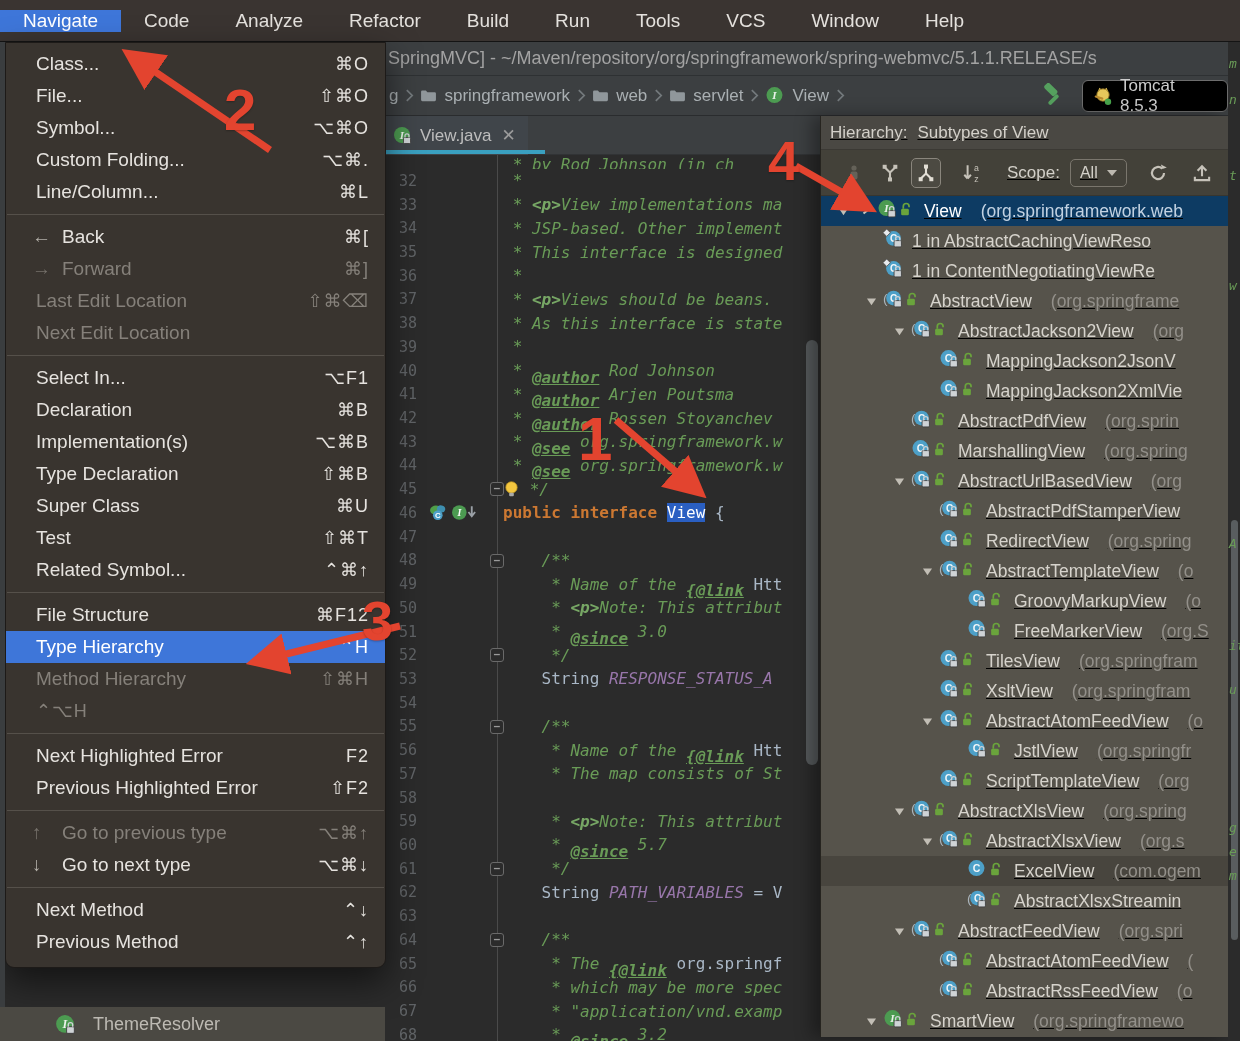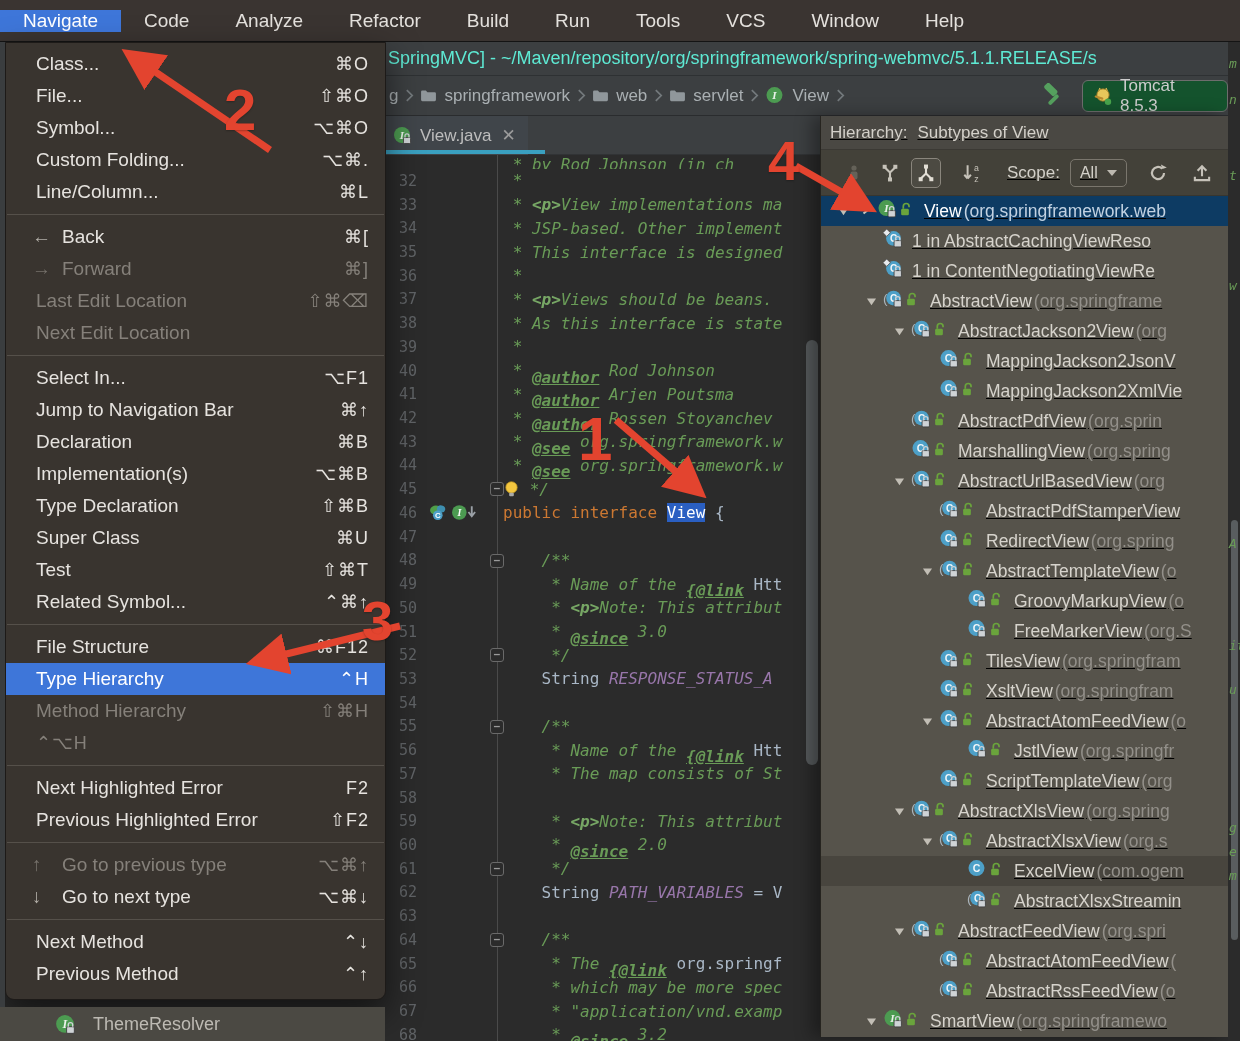--- a/index.html
+++ b/index.html
@@ -8,30 +8,30 @@
   #stage { position:relative; width:1240px; height:1041px; overflow:hidden; background:#2b2b2b; }
 
   
   .menubar { position:absolute; left:0; top:0; width:1240px; height:42px; background:#3a3431;
              display:flex; align-items:center; border-bottom:1px solid #141414; }
   .mb-item { display:flex; align-items:center; padding:0 23px; color:#e4e1dd; font-size:19px; }
   .mb-item.active { background:#3e76d9; color:#fff; }
 
   
   .titlebar { position:absolute; left:0; top:42px; width:1228px; height:34px; background:#3c3f41;
-              border-bottom:1px solid #2e3133; color:#5eead4; font-size:18px;
+              border-bottom:1px solid #2e3133; color:#a3a3a3; font-size:18px;
               display:flex; align-items:center; padding-left:388px; white-space:nowrap; overflow:hidden; }
 
   
   .breadbar { position:absolute; left:0; top:76px; width:1228px; height:40px; background:#3c3f41;
               border-bottom:1px solid #2a2c2e; display:flex; align-items:center; padding-left:389px; }
   .crumb { display:flex; align-items:center; gap:7px; color:#a9afb2; font-size:17px; margin-right:6px; }
   .hammer-btn { position:absolute; left:1035px; top:4px; width:34px; height:32px; display:flex; align-items:center; justify-content:center; }
   .runcfg { position:absolute; left:1082px; top:4px; height:32px; border:1px solid #6d6d6d; border-radius:6px;
-            display:flex; align-items:center; gap:7px; padding:0 10px; color:#cdcdcd; font-size:17px; background:#14532d; }
+            display:flex; align-items:center; gap:7px; padding:0 10px; color:#cdcdcd; font-size:17px; background:#000000; }
 
   
   .editor { position:absolute; left:385px; top:116px; width:443px; height:925px; background:#2b2b2b; overflow:hidden; }
   .tabstrip { position:relative; height:39px; background:#3c3f41; border-bottom:1px solid #313335; }
   .tab { position:absolute; left:0; top:0; height:39px; display:flex; align-items:center; gap:8px;
          padding:0 12px 0 8px; background:#40454a; color:#bdbdbd; font-size:17px; }
   .tab .close { color:#9b9b9b; font-size:17px; margin-left:2px; }
   .tab-underline { position:absolute; left:0; bottom:0; width:160px; height:4px; background:#3aa0c0; }
   .codearea { position:relative; }
   .foldline { position:absolute; left:112px; top:0; bottom:0; width:1px; background:#4a4a4a; }
@@ -41,21 +41,21 @@
                font:15px "DejaVu Sans Mono", monospace; flex:0 0 auto; }
   .crow .gut { width:62px; flex:0 0 auto; display:flex; align-items:center; justify-content:flex-start; padding-left:2px; }
   .crow .code { flex:1; font:16px "DejaVu Sans Mono", monospace; white-space:pre; padding-left:14px;
                 color:#a9b7c6; overflow:hidden; display:flex; align-items:center; }
   .foldbox { position:absolute; left:105px; top:5px; width:14px; height:14px; border:1px solid #6a6a6a;
              border-radius:3px; background:#2b2b2b; color:#9a9a9a; font:bold 11px/12px "DejaVu Sans Mono",monospace;
              text-align:center; z-index:2; }
   .s-cmt  { color:#699b57; font-style:italic; }
   .s-tag  { color:#699b57; font-style:italic; font-weight:bold; text-decoration:underline;margin-top:13px; }
   .s-ptag { color:#77a765; font-style:italic; font-weight:bold; }
-  .s-kw   { color:#cc7832; font-weight:normal; }
+  .s-kw   { color:#cc7832; font-weight:bold; }
   .s-id   { color:#a9b7c6; }
   .s-const{ color:#9876aa; font-style:italic; }
   .s-sel  { color:#ffffff; background:#2a5fc2; }
   .scrollthumb { position:absolute; left:421px; top:224px; width:12px; height:425px;
                  background:#5a5e60; border-radius:6px; opacity:.9; }
 
   
   .hier { position:absolute; left:820px; top:116px; width:408px; height:921px; background:#56534b;
           border-left:1px solid #26241f; box-shadow:-8px 0 16px rgba(0,0,0,.35); overflow:hidden;text-decoration:underline; }
   .hier-head { height:34px; background:#4a4843; border-bottom:1px solid #3b3934; display:flex; align-items:center;
@@ -69,21 +69,21 @@
   .dd-arrow { width:0; height:0; border-left:5px solid transparent; border-right:5px solid transparent; border-top:6px solid #bdb9b0; }
   .tree { position:relative; }
   .trow { height:30px; display:flex; align-items:center; white-space:nowrap; overflow:hidden; }
   .trow.sel { background:#0d3b63; }
   .trow.hl  { background:rgba(0,0,0,.16); }
   .t-arrow { width:24px; flex:0 0 auto; display:flex; justify-content:center; }
   .t-icon { width:21px; flex:0 0 auto; }
   .t-lock { width:17px; flex:0 0 auto; margin-left:1px; }
   .t-cur  { width:22px; flex:0 0 auto; }
   .t-name { color:#d6d3cc; font-size:17.5px; margin-left:8px; }
-  .t-pkg  { color:#93908a; font-size:17.5px; margin-left:2px; }
+  .t-pkg  { color:#93908a; font-size:17.5px; margin-left:19px; }
   .trow.sel .t-name { color:#fff; } .trow.sel .t-pkg { color:#c2d2e2; }
 
   
   .navmenu { position:absolute; left:5px; top:42px; width:381px; background:#39342f;
              border:1px solid #1d1a18; border-radius:0 0 9px 9px; box-shadow:0 14px 34px rgba(0,0,0,.55);
              padding:5px 0 9px 0; }
   .nm-sep { height:1px; background:#55504a; margin:6px 1px; }
   .nm-item { height:32px; display:flex; align-items:center; padding:0 16px 0 30px; color:#e6e3df; font-size:19px; }
   .nm-item .nm-ic { width:30px; margin-left:-4px; color:#b4b0a9; flex:0 0 auto; font-size:19px; }
   .nm-item.disabled { color:#85807a; } .nm-item.disabled .nm-ic { color:#75706a; }
@@ -398,21 +398,21 @@
           <span class="gut"></span>
         </div>
         <div class="crow">
           <span class="num">59</span>
           <span class="gut"></span>
           <span class="code"><span class="s-cmt">     * </span><span class="s-ptag">&lt;p&gt;</span><span class="s-cmt">Note: This attribut</span></span>
         </div>
         <div class="crow">
           <span class="num">60</span>
           <span class="gut"></span>
-          <span class="code"><span class="s-cmt">     * </span><span class="s-tag">@since</span><span class="s-cmt"> 2.0</span></span>
+          <span class="code"><span class="s-cmt">     * </span><span class="s-tag">@since</span><span class="s-cmt"> 5.7</span></span>
         </div>
         <div class="crow">
           <span class="num">61</span>
           <span class="gut"></span>
           <span class="foldbox">−</span>
           <span class="code"><span class="s-cmt">     */</span></span>
         </div>
         <div class="crow">
           <span class="num">62</span>
           <span class="gut"></span>
@@ -1139,24 +1139,20 @@
       </div>
       <div class="nm-item disabled">
         <span class="nm-label">Next Edit Location</span>
       </div>
       <div class="nm-sep"></div>
       <div class="nm-item">
         <span class="nm-label">Select In...</span>
         <span class="nm-right">⌥F1</span>
       </div>
       <div class="nm-item">
-        <span class="nm-label">Jump to Navigation Bar</span>
-        <span class="nm-right">⌘↑</span>
-      </div>
-      <div class="nm-item">
         <span class="nm-label">Declaration</span>
         <span class="nm-right">⌘B</span>
       </div>
       <div class="nm-item">
         <span class="nm-label">Implementation(s)</span>
         <span class="nm-right">⌥⌘B</span>
       </div>
       <div class="nm-item">
         <span class="nm-label">Type Declaration</span>
         <span class="nm-right">⇧⌘B</span>

